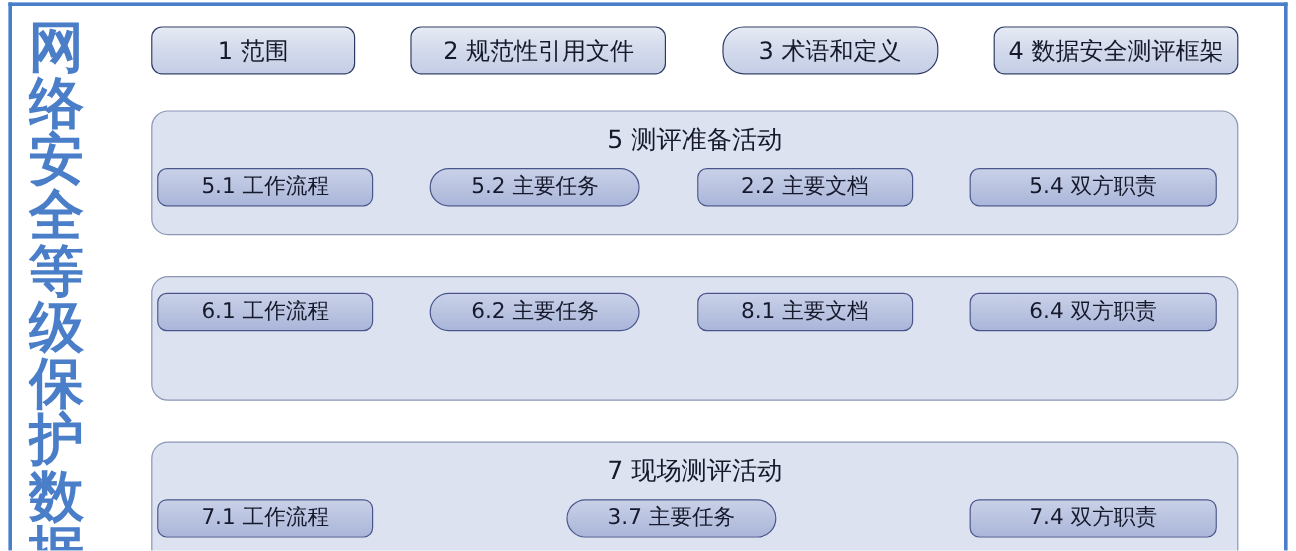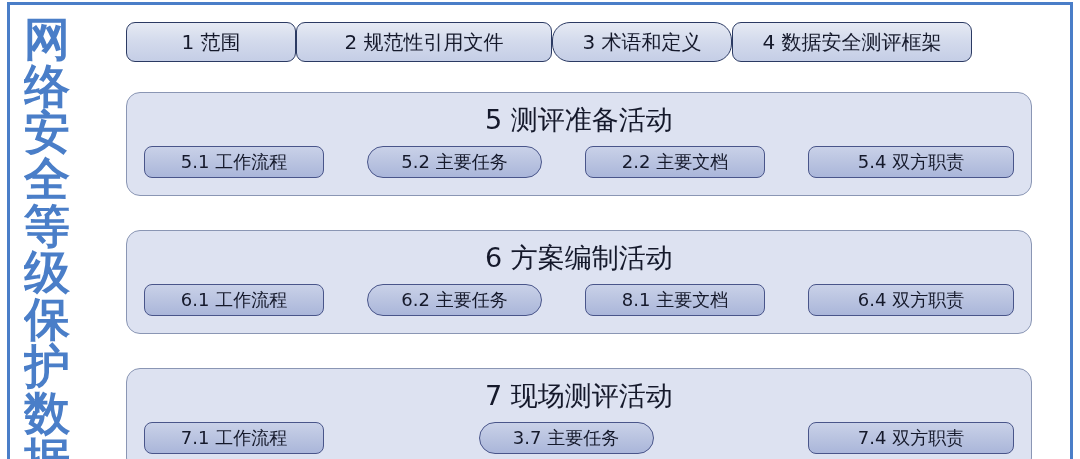--- a/index.html
+++ b/index.html
@@ -83,57 +83,57 @@
   }
 
   
   .toprow {
     position: absolute;
     left: 126px;
     top: 22px;
     width: 906px;
     height: 40px;
     display: flex;
-    justify-content: flex-start;
+    justify-content: space-between;
     align-items: center;
   }
   .toprow .node { height: 40px; padding: 0 14px; }
   .toprow .n1 { width: 170px; }
-  .toprow .n2 { width: 256px; }
+  .toprow .n2 { width: 213px; }
   .toprow .n3 { width: 180px; border-radius: 18px; }
-  .toprow .n4 { width: 240px; }
+  .toprow .n4 { width: 204px; }
 
   
   .group {
     position: absolute;
     left: 126px;
     width: 906px;
     box-sizing: border-box;
     border: 1.4px solid #8a96b4;
     border-radius: 14px;
     background: #dde2f1;
   }
   .group-5 { top: 92px;  height: 104px; }
   .group-6 { top: 230px; height: 104px; }
   .group-7 { top: 368px; height: 104px; }
 
   .group-title {
     text-align: center;
     color: #15192b;
-    font-size: 27px;
+    font-size: 21px;
     line-height: 1;
     padding-top: 13px;
     font-family: "DejaVu Sans", "Liberation Sans", sans-serif;
   }
 
   .subrow {
     display: flex;
     justify-content: space-between;
     align-items: center;
-    padding: 13px 17px 0 17px;
+    padding: 13px 17px 0 4px;
   }
   .subrow .node {
     height: 32px;
     font-size: 18px;
     border-width: 1.4px;
     border-radius: 8px;
     border-color: #49558a;
     background: linear-gradient(to bottom, #c9d1e8 0%, #b9c3e0 52%, #aab6da 100%);
   }
   .subrow .s1 { width: 180px; }
@@ -179,21 +179,20 @@
       <div class="node s3">
         <span>2.2 主要文档</span>
       </div>
       <div class="node s4">
         <span>5.4 双方职责</span>
       </div>
     </div>
   </div>
 
   <div class="group group-6">
-    <div class="group-title">6 方案编制活动</div>
     <div class="subrow">
       <div class="node s1">
         <span>6.1 工作流程</span>
       </div>
       <div class="node s2">
         <span>6.2 主要任务</span>
       </div>
       <div class="node s3">
         <span>8.1 主要文档</span>
       </div>

